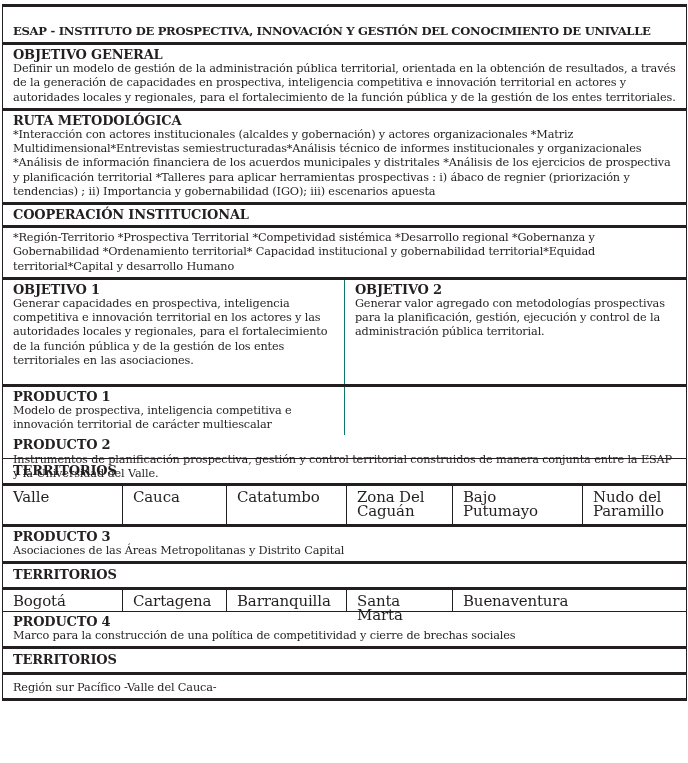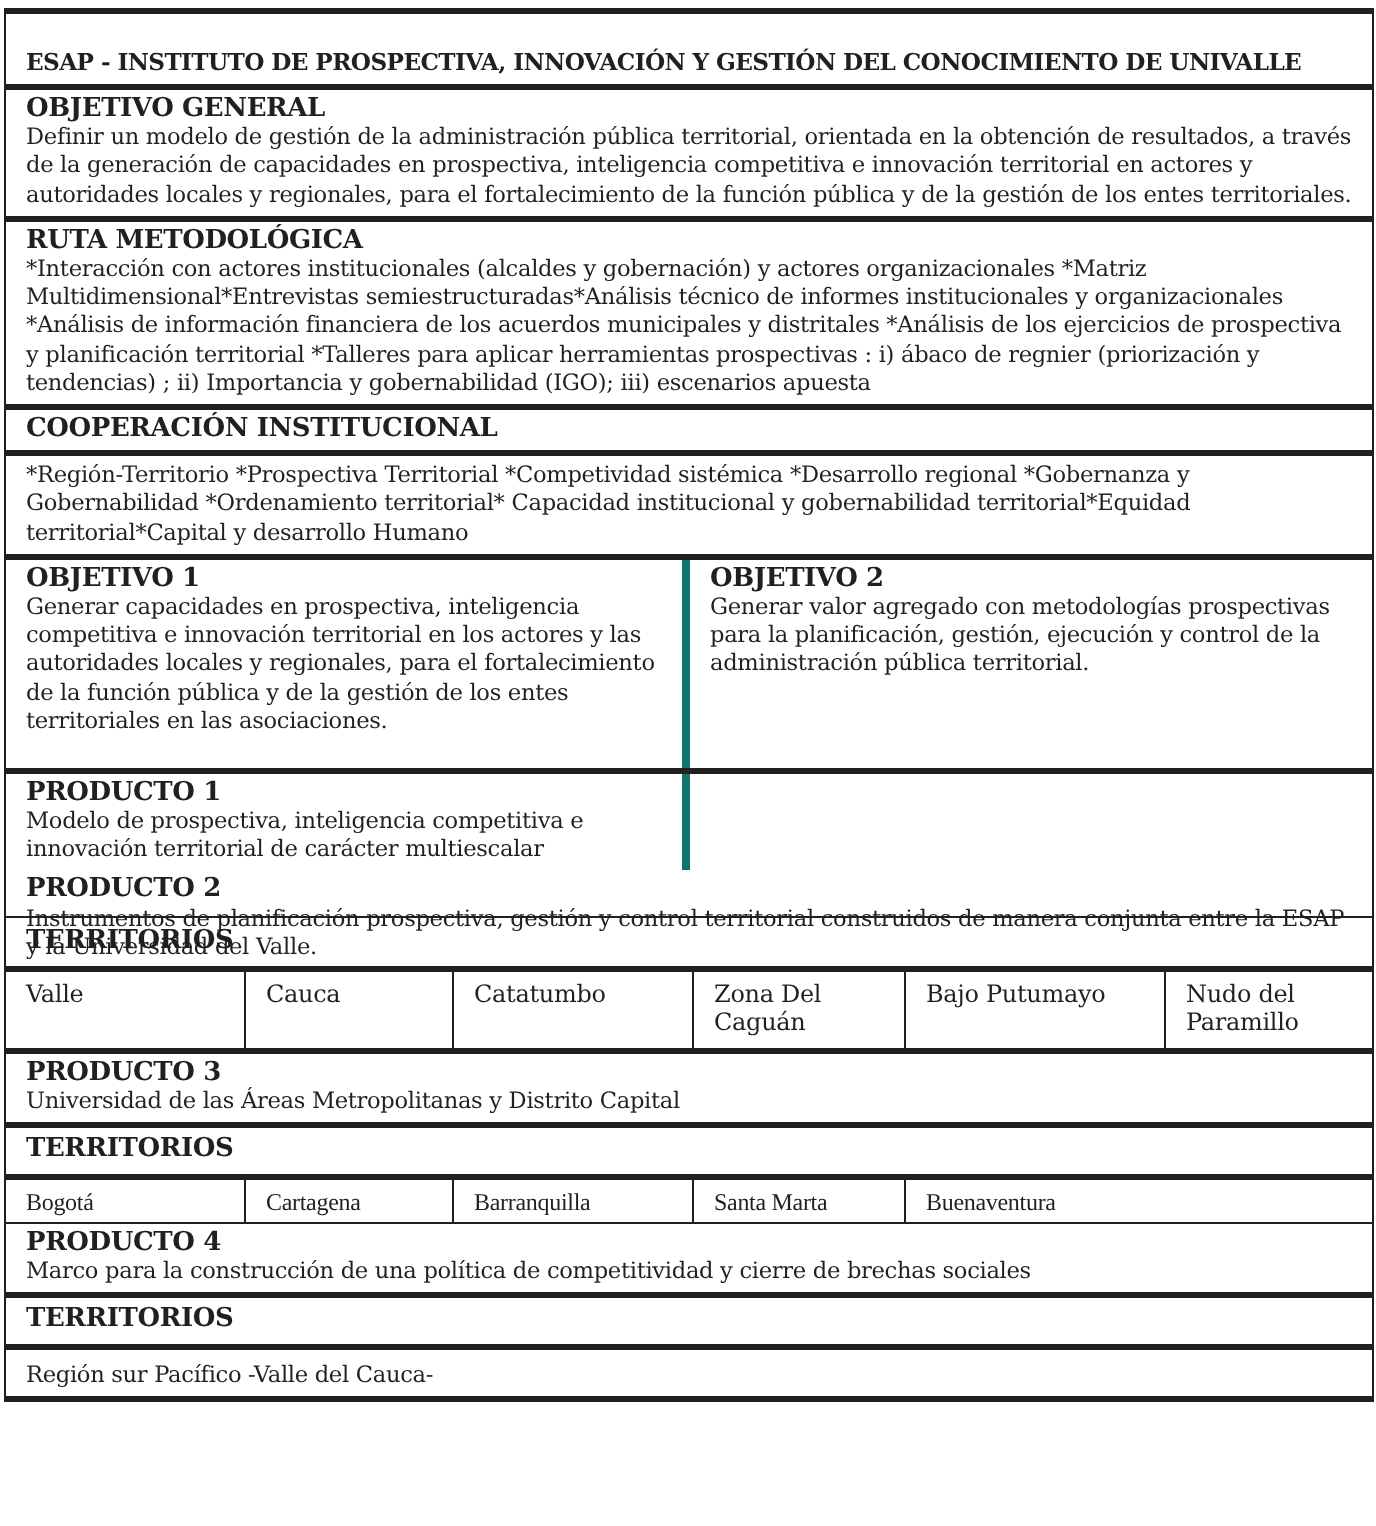--- a/index.html
+++ b/index.html
@@ -6,27 +6,27 @@
   body { width: 688px; height: 763px; overflow: hidden; font-family: "DejaVu Serif", "Liberation Serif", serif; color: #231f20; }
   .doc { position: relative; width: 683px; margin-left: 2px; margin-top: 4px; border-left: 1.5px solid #231f20; border-right: 1.5px solid #231f20; }
   .thick { border-top: 3.5px solid #231f20; }
   .thin { border-top: 1px solid #231f20; }
   .bottom { border-bottom: 3px solid #231f20; }
   .sec { padding: 3px 10px 3px 10px; font-size: 11.3px; line-height: 14.2px; letter-spacing: -0.15px; }
   .head { font-weight: bold; font-size: 13px; letter-spacing: -0.2px; }
   .title { padding: 5px 10px 4px 10px; font-weight: bold; font-size: 11.6px; letter-spacing: -0.3px; margin-top: 12px; }
   .row2 { display: flex; }
   .row2 > .col { box-sizing: border-box; padding: 3px 8px 3px 10px; font-size: 11.3px; line-height: 14.2px; letter-spacing: -0.15px; }
-  .row2 > .col.left { width: 342px; border-right: 4px solid #0f766e; }
+  .row2 > .col.left { width: 342px; border-right: 1px solid #0f766e; }
   .row2 > .col.right { flex: 1; }
   .terr { display: flex; }
-  .terr .cell { box-sizing: border-box; padding: 4px 8px 3px 10px; font-size: 12px; line-height: 14px; letter-spacing: -0.15px; border-right: 1px solid #231f20; }
+  .terr .cell { box-sizing: border-box; padding: 4px 8px 3px 10px; font-size: 15px; line-height: 14px; letter-spacing: -0.15px; border-right: 1px solid #231f20; }
   .terr .cell:last-child { border-right: none; }
   .terr.r1 .cell { height: 38px; }
-  .terr.r2 .cell { height: 21px; padding-top: 4px; font-family: Liberation Serif, serif; }
+  .terr.r2 .cell { height: 21px; padding-top: 4px; }
   .w1 { width: 120px; } .w2 { width: 104px; } .w3 { width: 120px; } .w4 { width: 106px; } .w5 { width: 130px; } .w6 { flex: 1; }
 </style>
 </head>
 <body>
 
 <div class="doc thick bottom">
 
   <div class="title">ESAP - INSTITUTO DE PROSPECTIVA, INNOVACIÓN Y GESTIÓN DEL CONOCIMIENTO DE UNIVALLE</div>
 
   <div class="sec thick">
@@ -75,21 +75,21 @@
     <div class="cell w1">Valle</div>
     <div class="cell w2">Cauca</div>
     <div class="cell w3">Catatumbo</div>
     <div class="cell w4">Zona Del Caguán</div>
     <div class="cell w5">Bajo Putumayo</div>
     <div class="cell w6">Nudo del Paramillo</div>
   </div>
 
   <div class="sec thick">
     <div class="head">PRODUCTO 3</div>
-    <div>Universidad de las Áreas Metropolitanas y Distrito Capital</div>
+    <div>Asociaciones de las Áreas Metropolitanas y Distrito Capital</div>
   </div>
 
   <div class="sec thick head" style="padding-top:4px;padding-bottom:4px;">TERRITORIOS</div>
 
   <div class="terr r2 thick">
     <div class="cell w1">Bogotá</div>
     <div class="cell w2">Cartagena</div>
     <div class="cell w3">Barranquilla</div>
     <div class="cell w4">Santa Marta</div>
     <div class="cell w6">Buenaventura</div>

